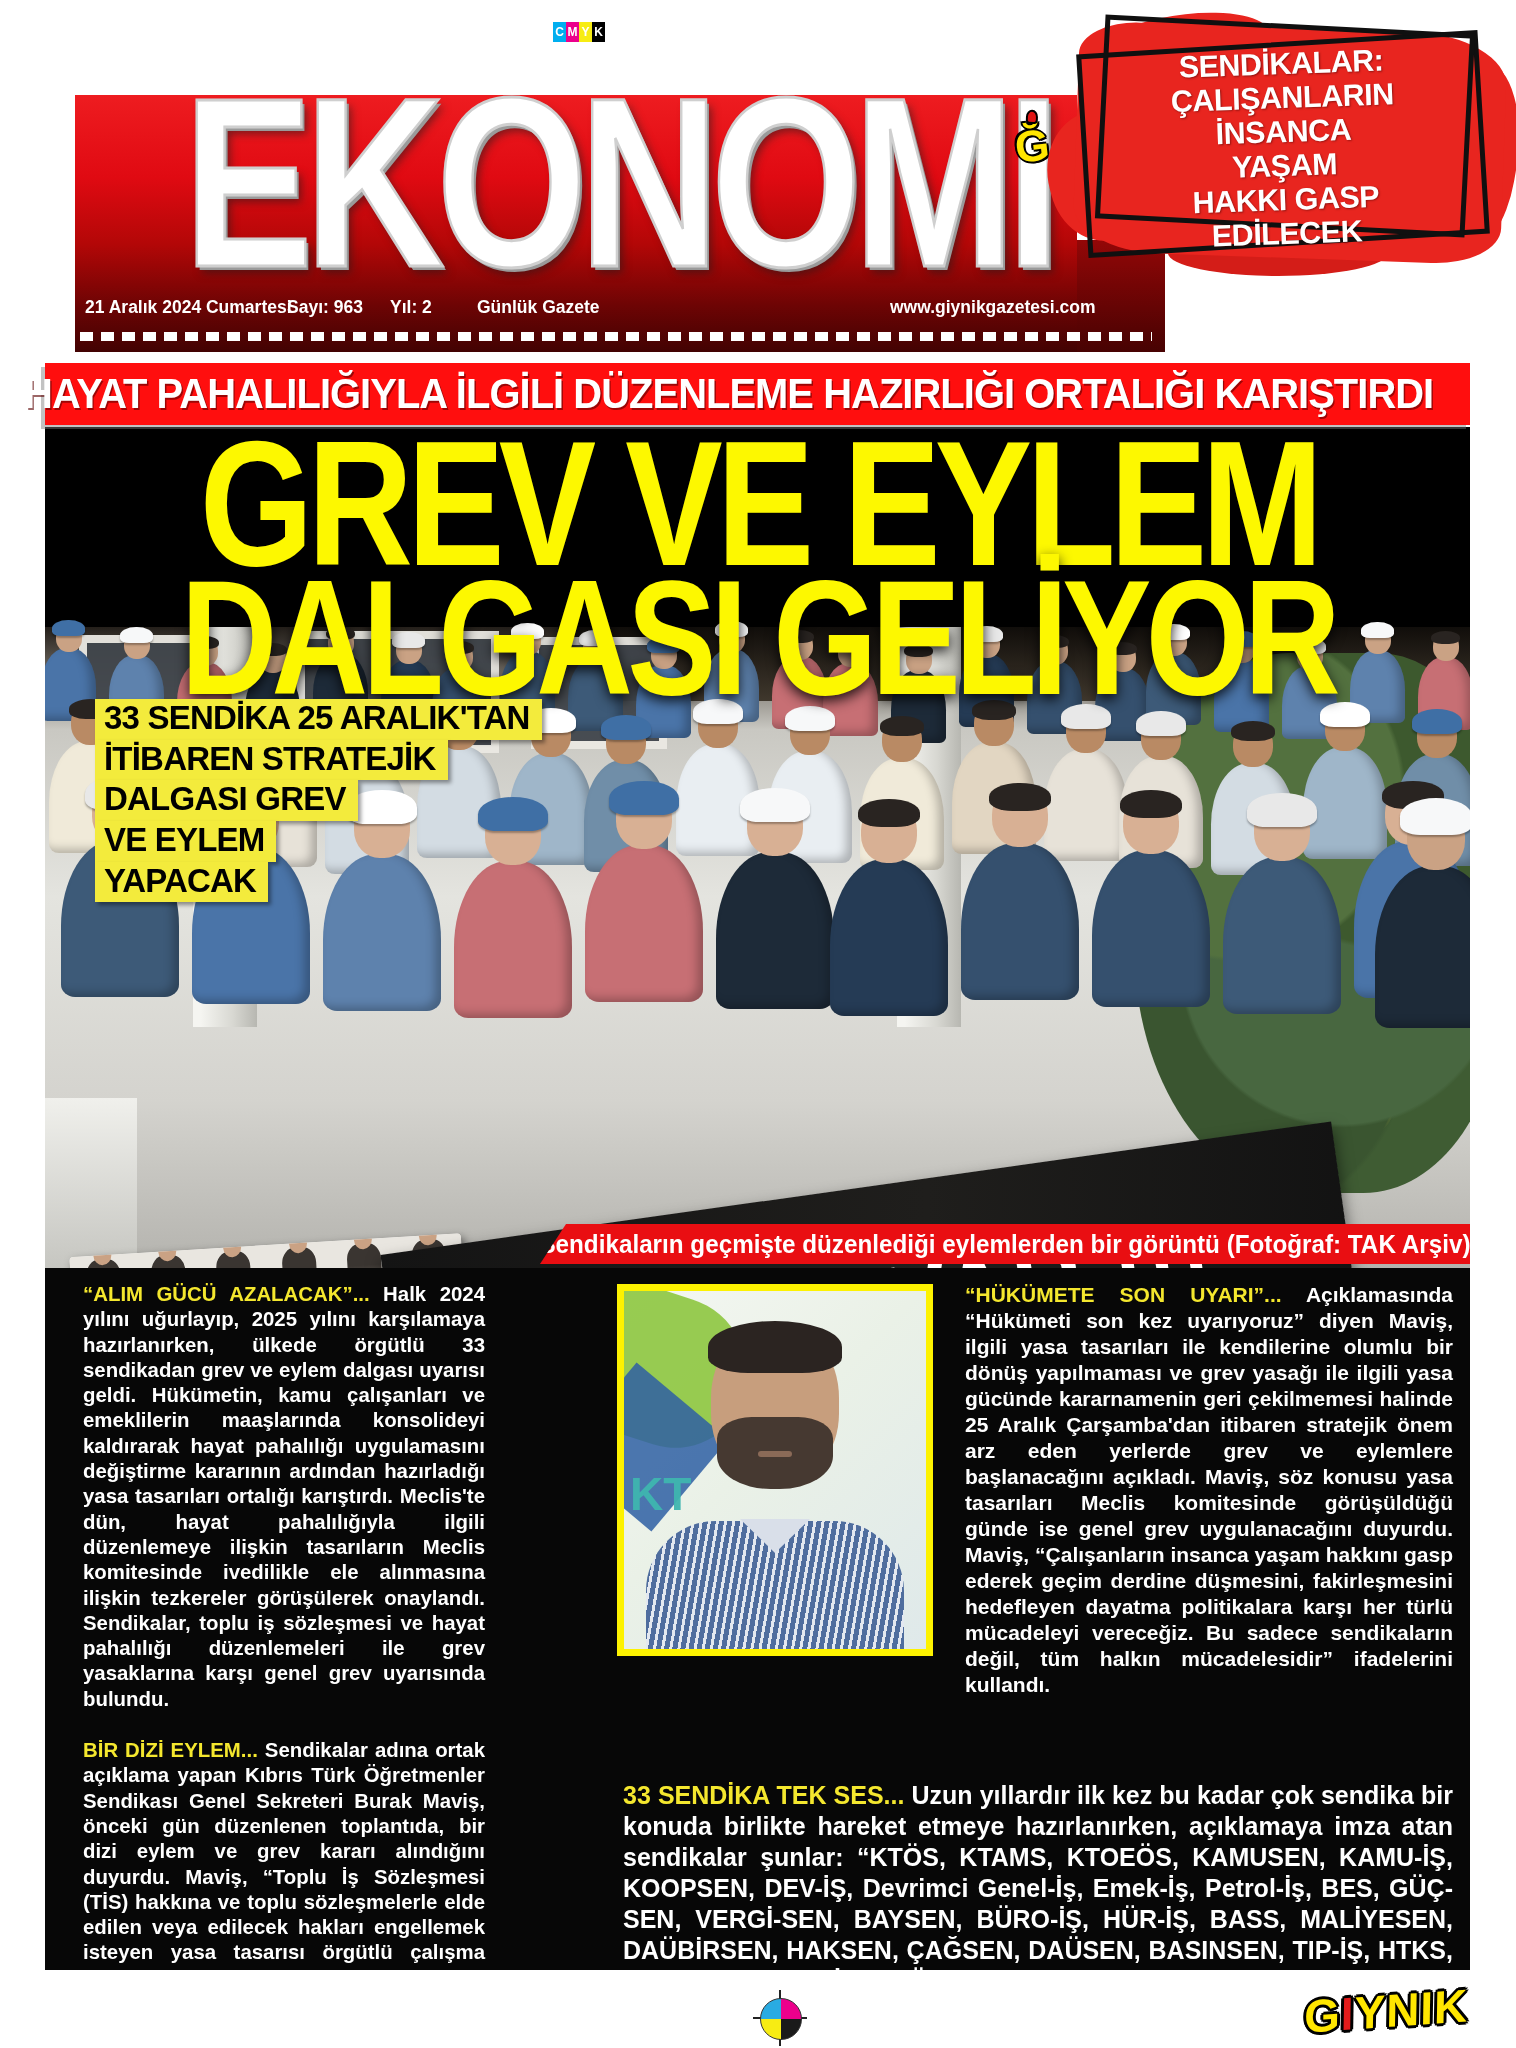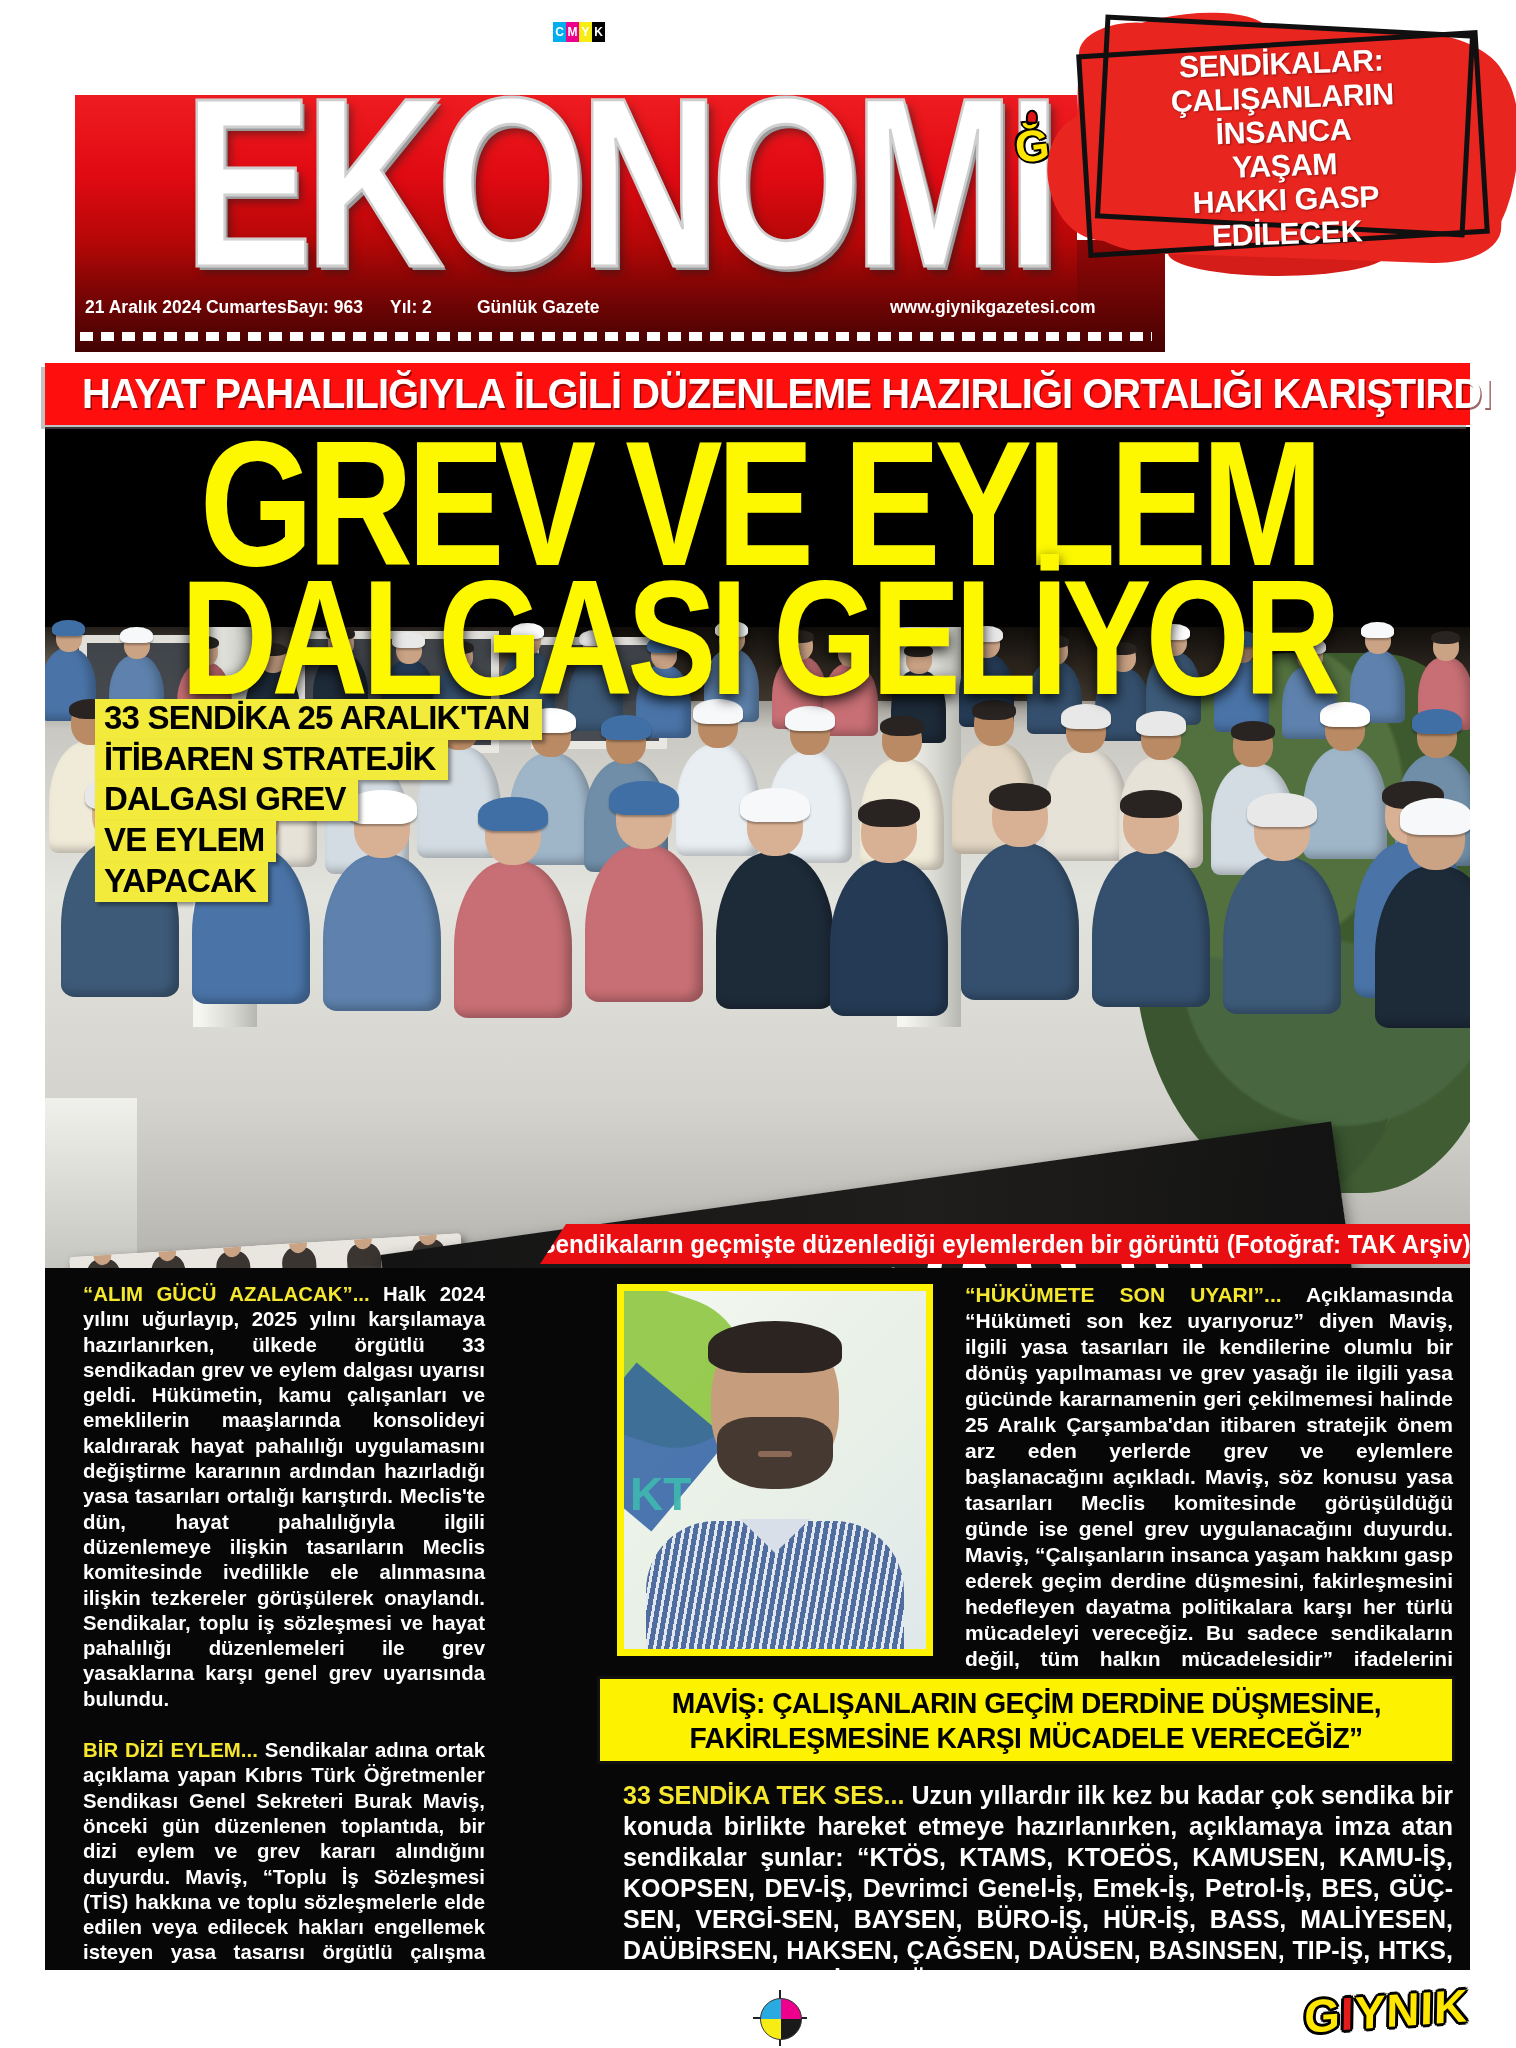--- a/index.html
+++ b/index.html
@@ -45,21 +45,21 @@
           transform:rotate(-3.5deg);}
   .frame2{position:absolute;left:52px;top:4px;right:40px;bottom:44px;border:5px solid #101010;
           transform:rotate(3deg);}
   .splash-text{position:absolute;left:40px;top:24px;right:30px;bottom:20px;display:flex;
           flex-direction:column;align-items:center;justify-content:center;transform:rotate(-2deg);}
   .splash-text div{color:#fff;font-weight:700;font-size:30.5px;line-height:1.12;letter-spacing:-.5px;
           white-space:nowrap;text-shadow:1px 1px 2px rgba(60,0,0,.5);}
 
   
   .kicker{position:absolute;left:45px;top:363px;width:1425px;height:62px;background:#ff0e0e;z-index:2;
-          display:flex;align-items:center;justify-content:flex-start;box-shadow:-4px 4px 0 rgba(120,120,120,.45);}
+          display:flex;align-items:center;justify-content:flex-end;box-shadow:-4px 4px 0 rgba(120,120,120,.45);}
   .kicker span{display:inline-block;color:#fff;font-weight:700;font-size:42px;white-space:nowrap;
           transform:scaleX(.95);letter-spacing:-1px;text-shadow:1.5px 1.5px 0 rgba(90,0,0,.6);}
 
   
   .photo{position:absolute;left:45px;top:427px;width:1425px;height:841px;background:#000;overflow:hidden;z-index:1;}
   .scene{position:absolute;left:0;top:200px;right:0;bottom:0;
          background:linear-gradient(180deg,#241f1a 0%,#6e6860 7%,#c9c8c2 16%,#e4e4df 42%,#d4d3ce 74%,#b4b3ae 100%);}
   .canopy{position:absolute;left:36%;top:0;right:0;height:74px;opacity:.92;
          background:linear-gradient(180deg,#0f0c09,#372f24);border-radius:0 0 0 50px;}
   .pillar{position:absolute;top:0;width:64px;height:400px;
@@ -607,24 +607,20 @@
       </div>
     </div>
 
     <div class="col2">
       <p>
         <span class="lead">“HÜKÜMETE SON UYARI”...</span>
         <span>Açıklamasında “Hükümeti son kez uyarıyoruz” diyen Maviş, ilgili yasa tasarıları ile kendilerine olumlu bir dönüş yapılmaması ve grev yasağı ile ilgili yasa gücünde kararnamenin geri çekilmemesi halinde 25 Aralık Çarşamba'dan itibaren stratejik önem arz eden yerlerde grev ve eylemlere başlanacağını açıkladı. Maviş, söz konusu yasa tasarıları Meclis komitesinde görüşüldüğü günde ise genel grev uygulanacağını duyurdu. Maviş, “Çalışanların insanca yaşam hakkını gasp ederek geçim derdine düşmesini, fakirleşmesini hedefleyen dayatma politikalara karşı her türlü mücadeleyi vereceğiz. Bu sadece sendikaların değil, tüm halkın mücadelesidir” ifadelerini kullandı.</span>
       </p>
     </div>
 
-    <div class="quote">
-      <div>MAVİŞ: ÇALIŞANLARIN GEÇİM DERDİNE DÜŞMESİNE,</div>
-      <div>FAKİRLEŞMESİNE KARŞI MÜCADELE VERECEĞİZ”</div>
-    </div>
 
     <div class="col3">
       <p>
         <span class="lead">33 SENDİKA TEK SES...</span>
         <span>Uzun yıllardır ilk kez bu kadar çok sendika bir konuda birlikte hareket etmeye hazırlanırken, açıklamaya imza atan sendikalar şunlar: “KTÖS, KTAMS, KTOEÖS, KAMUSEN, KAMU-İŞ, KOOPSEN, DEV-İŞ, Devrimci Genel-İş, Emek-İş, Petrol-İş, BES, GÜÇ-SEN, VERGİ-SEN, BAYSEN, BÜRO-İŞ, HÜR-İŞ, BASS, MALİYESEN, DAÜBİRSEN, HAKSEN, ÇAĞSEN, DAÜSEN, BASINSEN, TIP-İŞ, HTKS, KES, AS-SEN, KİEF, TÜRK-SEN, GIDA-SEN, EL-SEN, TELSEN ve Mağusa Türk Genel İş Sendikası”</span>
       </p>
     </div>
   </div>
 
   <div class="regmark">

